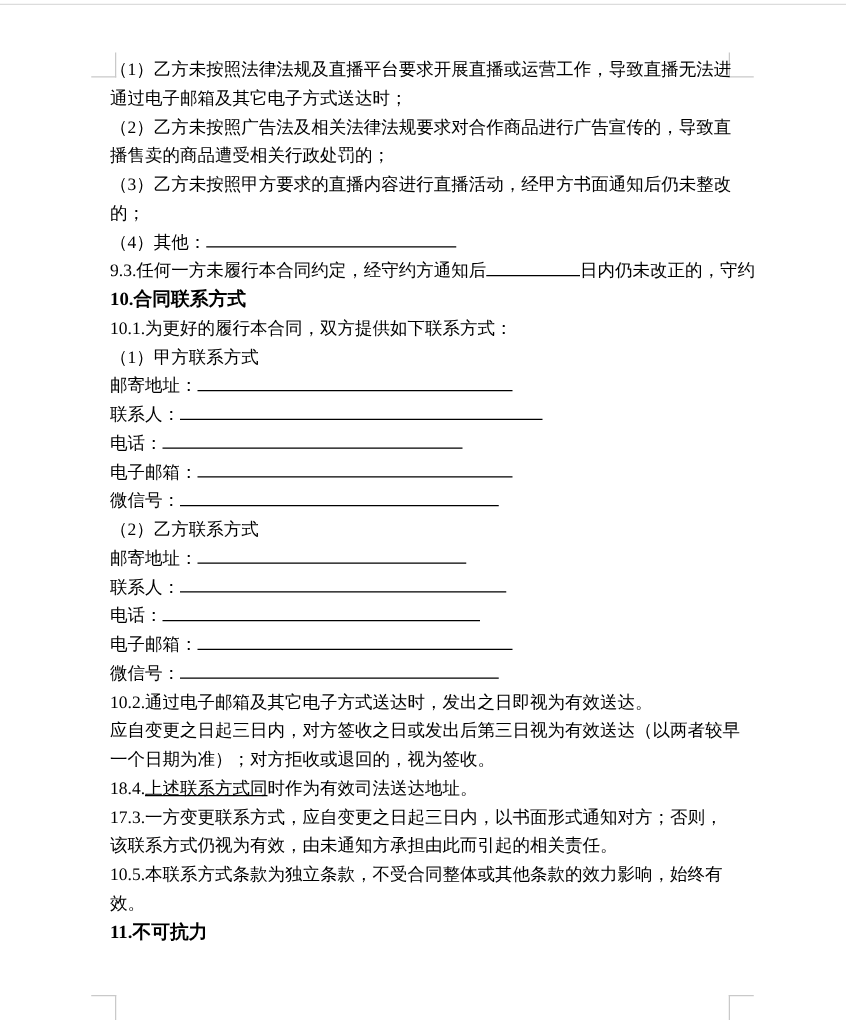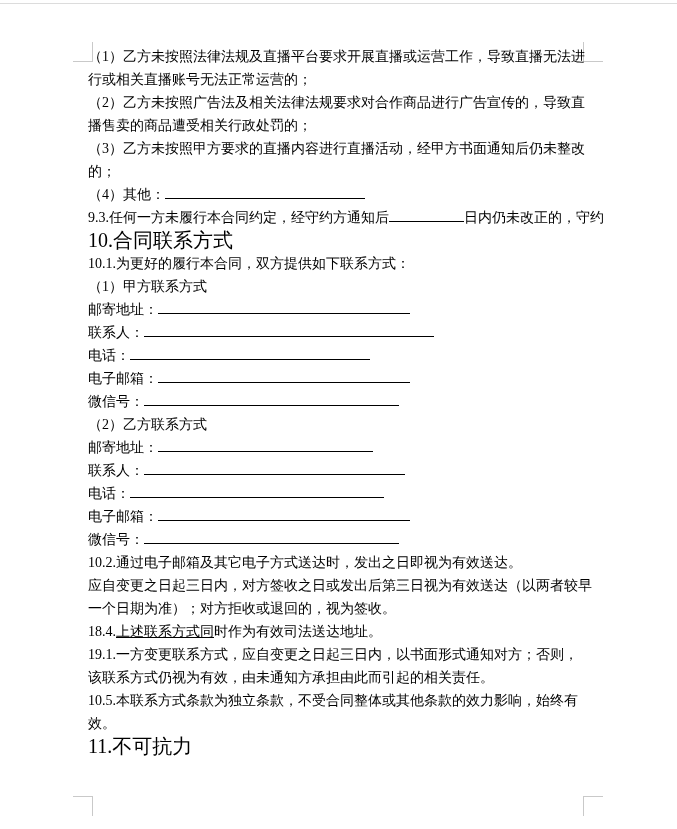--- a/index.html
+++ b/index.html
@@ -42,22 +42,22 @@
     width: 502px;
     font-size: 14px;
     line-height: 23px;
   }
   .line {
     height: 23px;
     white-space: nowrap;
     overflow: visible;
   }
   .line.bold {
-    font-weight: normal;
-    font-size: 20px;
+    font-weight: bold;
+    font-size: 15px;
   }
   .blank {
     display: inline-block;
     height: 14px;
     border-bottom: 1px solid #000000;
     vertical-align: baseline;
   }
   .underlined {
     text-decoration: underline;
   }
@@ -67,21 +67,21 @@
 
 <div class="page-top-edge"></div>
 
 <div class="crop tl"></div>
 <div class="crop tr"></div>
 <div class="crop bl"></div>
 <div class="crop br"></div>
 
 <div class="doc">
     <div class="line"><span>（1）乙方未按照法律法规及直播平台要求开展直播或运营工作，导致直播无法进</span></div>
-    <div class="line"><span>行或相关直播账号无法正常运营的；</span></div>
+    <div class="line"><span>通过电子邮箱及其它电子方式送达时；</span></div>
     <div class="line"><span>（2）乙方未按照广告法及相关法律法规要求对合作商品进行广告宣传的，导致直</span></div>
     <div class="line"><span>播售卖的商品遭受相关行政处罚的；</span></div>
     <div class="line"><span>（3）乙方未按照甲方要求的直播内容进行直播活动，经甲方书面通知后仍未整改</span></div>
     <div class="line"><span>的；</span></div>
     <div class="line"><span>（4）其他：</span><span class="blank" style="width: 200px; border-bottom-color: rgb(0, 0, 0);"></span></div>
     <div class="line"><span>9.3.任何一方未履行本合同约定，经守约方通知后</span><span class="blank" style="width: 75px; border-bottom-color: rgb(0, 0, 0);"></span><span>日内仍未改正的，守约</span></div>
     <div class="line bold"><span>10.合同联系方式</span></div>
     <div class="line"><span>10.1.为更好的履行本合同，双方提供如下联系方式：</span></div>
     <div class="line"><span>（1）甲方联系方式</span></div>
     <div class="line"><span>邮寄地址：</span><span class="blank" style="width: 252px; border-bottom-color: rgb(0, 0, 0);"></span></div>
@@ -92,18 +92,18 @@
     <div class="line"><span>（2）乙方联系方式</span></div>
     <div class="line"><span>邮寄地址：</span><span class="blank" style="width: 215px; border-bottom-color: rgb(0, 0, 0);"></span></div>
     <div class="line"><span>联系人：</span><span class="blank" style="width: 261px; border-bottom-color: rgb(0, 0, 0);"></span></div>
     <div class="line"><span>电话：</span><span class="blank" style="width: 254px; border-bottom-color: rgb(0, 0, 0);"></span></div>
     <div class="line"><span>电子邮箱：</span><span class="blank" style="width: 252px; border-bottom-color: rgb(0, 0, 0);"></span></div>
     <div class="line"><span>微信号：</span><span class="blank" style="width: 255px; border-bottom-color: rgb(0, 0, 0);"></span></div>
     <div class="line"><span>10.2.通过电子邮箱及其它电子方式送达时，发出之日即视为有效送达。</span></div>
     <div class="line"><span>应自变更之日起三日内，对方签收之日或发出后第三日视为有效送达（以两者较早</span></div>
     <div class="line"><span>一个日期为准）；对方拒收或退回的，视为签收。</span></div>
     <div class="line"><span>18.4.</span><span class="underlined">上述联系方式同</span><span>时作为有效司法送达地址。</span></div>
-    <div class="line"><span>19.1.一方变更联系方式，应自变更之日起三日内，以书面形式通知对方；否则，</span></div>
+    <div class="line"><span>17.3.一方变更联系方式，应自变更之日起三日内，以书面形式通知对方；否则，</span></div>
     <div class="line"><span>该联系方式仍视为有效，由未通知方承担由此而引起的相关责任。</span></div>
     <div class="line"><span>10.5.本联系方式条款为独立条款，不受合同整体或其他条款的效力影响，始终有</span></div>
     <div class="line"><span>效。</span></div>
     <div class="line bold"><span>11.不可抗力</span></div>
   </div>
 
 </body></html>

